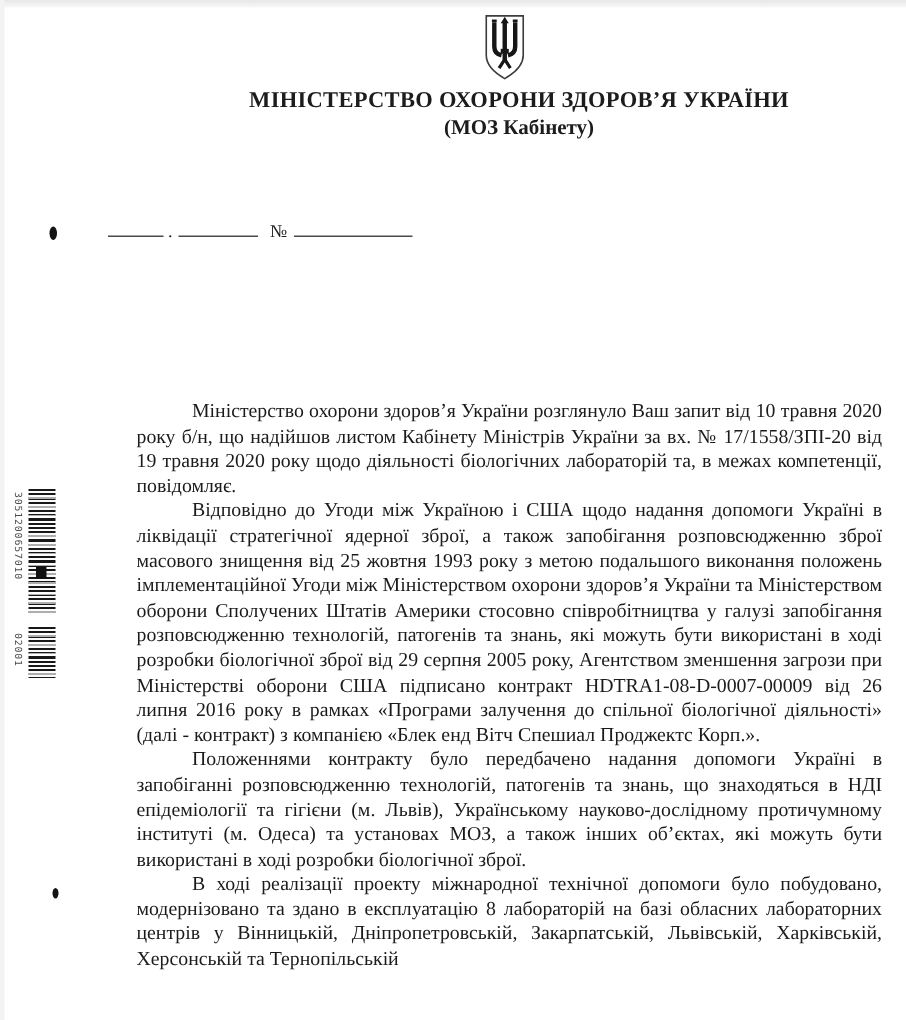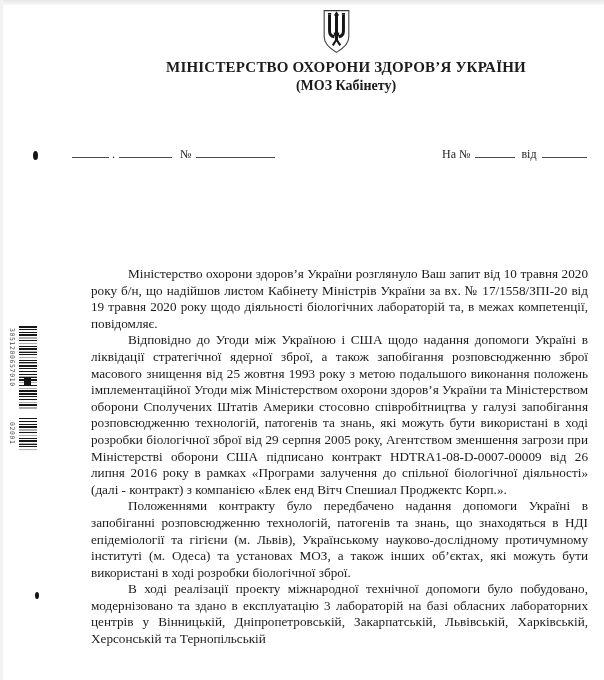--- a/index.html
+++ b/index.html
@@ -132,29 +132,28 @@
     <rect x="25" y="44" width="10" height="6" fill="#161616"></rect>
   </svg>
 
   <div class="head-block">
     <h1 class="ministry-name">МІНІСТЕРСТВО ОХОРОНИ ЗДОРОВ’Я УКРАЇНИ</h1>
     <div class="ministry-short">(МОЗ Кабінету)</div>
   </div>
 
   <div class="ref-row">
     <div class="ref-left"><span class="blank b1"></span><span class="ref-sep">.</span><span class="blank b2"></span><span class="ref-num-sign">№</span><span class="blank b3"></span></div>
-    <div class="ref-right"><span>На №</span><span class="blank b4"></span><span class="ref-vid">від</span><span class="blank b5"></span></div>
   </div>
 
 
   <main class="letter-body">
     <p>Міністерство охорони здоров’я України розглянуло Ваш запит від 10 травня 2020 року б/н, що надійшов листом Кабінету Міністрів України за вх. № 17/1558/ЗПІ-20 від 19 травня 2020 року щодо діяльності біологічних лабораторій та, в межах компетенції, повідомляє.</p>
     <p>Відповідно до Угоди між Україною і США щодо надання допомоги Україні в ліквідації стратегічної ядерної зброї, а також запобігання розповсюдженню зброї масового знищення від 25 жовтня 1993 року з метою подальшого виконання положень імплементаційної Угоди між Міністерством охорони здоров’я України та Міністерством оборони Сполучених Штатів Америки стосовно співробітництва у галузі запобігання розповсюдженню технологій, патогенів та знань, які можуть бути використані в ході розробки біологічної зброї від 29 серпня 2005 року, Агентством зменшення загрози при Міністерстві оборони США підписано контракт HDTRA1-08-D-0007-00009 від 26 липня 2016 року в рамках «Програми залучення до спільної біологічної діяльності» (далі - контракт) з компанією «Блек енд Вітч Спешиал Проджектс Корп.».</p>
     <p>Положеннями контракту було передбачено надання допомоги Україні в запобіганні розповсюдженню технологій, патогенів та знань, що знаходяться в НДІ епідеміології та гігієни (м. Львів), Українському науково-дослідному протичумному інституті (м. Одеса) та установах МОЗ, а також інших об’єктах, які можуть бути використані в ході розробки біологічної зброї.</p>
-    <p>В ході реалізації проекту міжнародної технічної допомоги було побудовано, модернізовано та здано в експлуатацію 3 лабораторій на базі обласних лабораторних центрів у Вінницькій, Дніпропетровській, Закарпатській, Львівській, Харківській, Херсонській та Тернопільській</p>
+    <p>В ході реалізації проекту міжнародної технічної допомоги було побудовано, модернізовано та здано в експлуатацію 8 лабораторій на базі обласних лабораторних центрів у Вінницькій, Дніпропетровській, Закарпатській, Львівській, Харківській, Херсонській та Тернопільській</p>
   </main>
 
   <div class="barcode">
     <div class="bc-labels">
       <div class="bc-label bc-label-top">3051200657010</div>
       <div class="bc-label bc-label-bottom">02001</div>
     </div>
     <div class="bc-bars">
       <div class="bc-seg bc-seg-1"></div>
       <div class="bc-blob"></div>

